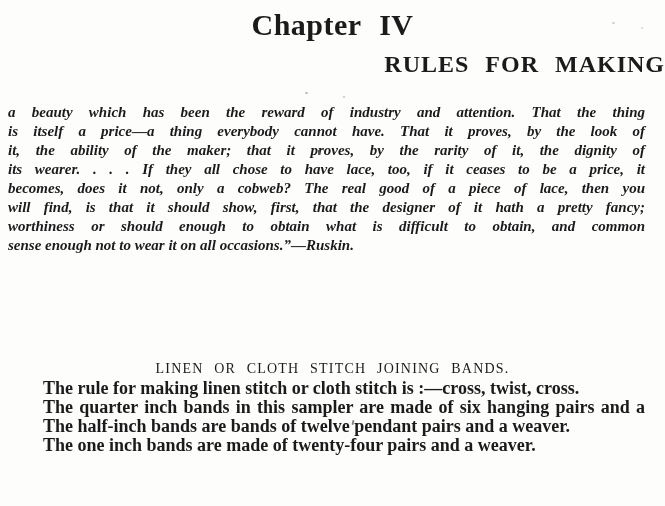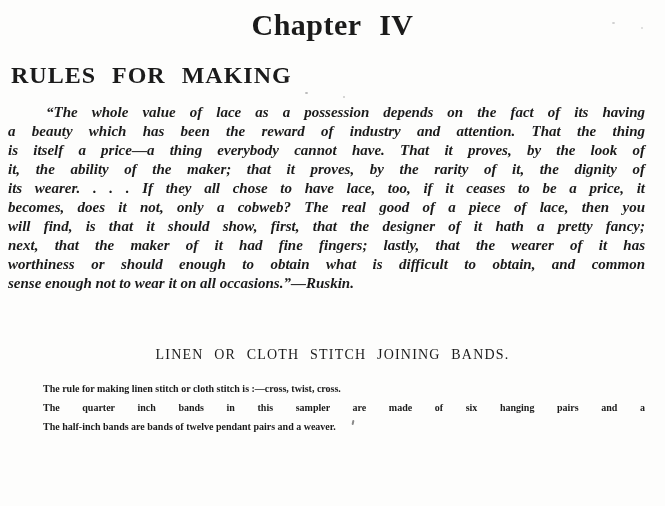--- a/index.html
+++ b/index.html
@@ -26,22 +26,22 @@
     font-size: 30px;
     font-weight: 700;
     word-spacing: 10px;
     letter-spacing: 0.5px;
   }
   .rules {
     position: absolute;
     top: 51px;
     left: 0;
     right: 0;
-    margin: 11px;
-    text-align: left;
+    margin: 0;
+    text-align: right;
     font-size: 24px;
     font-weight: 700;
     letter-spacing: 1px;
     word-spacing: 9px;
   }
   .quote {
     position: absolute;
     top: 103px;
     left: 8px;
     width: 637px;
@@ -57,33 +57,33 @@
     height: 19px;
     white-space: nowrap;
   }
   .ql.first { padding-left: 38px; }
   .ql.last  { text-align: right; text-align-last: left; }
   .sec {
     position: absolute;
     top: 346px;
     left: 0;
     right: 0;
-    margin: 1px;
+    margin: 15px;
     text-align: center;
     font-size: 14px;
     font-weight: 400;
     letter-spacing: 1.2px;
     word-spacing: 6px;
   }
   .bodytext {
     position: absolute;
     top: 379px;
     left: 7px;
     width: 638px;
-    font-size: 10px;
+    font-size: 18px;
     font-weight: 700;
     line-height: 19px;
   }
   .bl { height: 19px; white-space: nowrap; }
   .bl.indent { padding-left: 36px; }
   .bl.just {
     text-align: justify;
     text-align-last: justify;
   }
   
@@ -101,38 +101,37 @@
 </head>
 <body>
 
 <div class="page">
 
   <h1 class="chapter">Chapter IV</h1>
 
   <h2 class="rules">RULES FOR MAKING</h2>
 
   <blockquote class="quote">
-    <div class="ql first">“The whole value of lace as a possession depends on the fact of its having</div>
     <div class="ql">a beauty which has been the reward of industry and attention. That the thing</div>
     <div class="ql">is itself a price—a thing everybody cannot have. That it proves, by the look of</div>
     <div class="ql">it, the ability of the maker; that it proves, by the rarity of it, the dignity of</div>
     <div class="ql">its wearer. . . . If they all chose to have lace, too, if it ceases to be a price, it</div>
     <div class="ql">becomes, does it not, only a cobweb? The real good of a piece of lace, then you</div>
     <div class="ql">will find, is that it should show, first, that the designer of it hath a pretty fancy;</div>
-    <div class="ql">next, that the maker of it had fine fingers; lastly, that the wearer of it has</div>
     <div class="ql">worthiness or should enough to obtain what is difficult to obtain, and common</div>
     <div class="ql last">sense enough not to wear it on all occasions.”—Ruskin.</div>
   </blockquote>
 
   <h3 class="sec">LINEN OR CLOTH STITCH JOINING BANDS.</h3>
 
   <div class="bodytext">
     <div class="bl indent">The rule for making linen stitch or cloth stitch is :—cross, twist, cross.</div>
     <div class="bl indent just">The quarter inch bands in this sampler are made of six hanging pairs and a</div>
     <div class="bl indent">The half-inch bands are bands of twelve pendant pairs and a weaver.</div>
+    <div class="bl indent">The one inch bands are made of twenty-four pairs and a weaver.</div>
   </div>
 
   <span class="speck s1"></span>
   <span class="speck s2"></span>
   <span class="speck s3"></span>
   <span class="speck s4"></span>
   <span class="speck s5"></span>
   <span class="speck s6"></span>
 
 </div>

